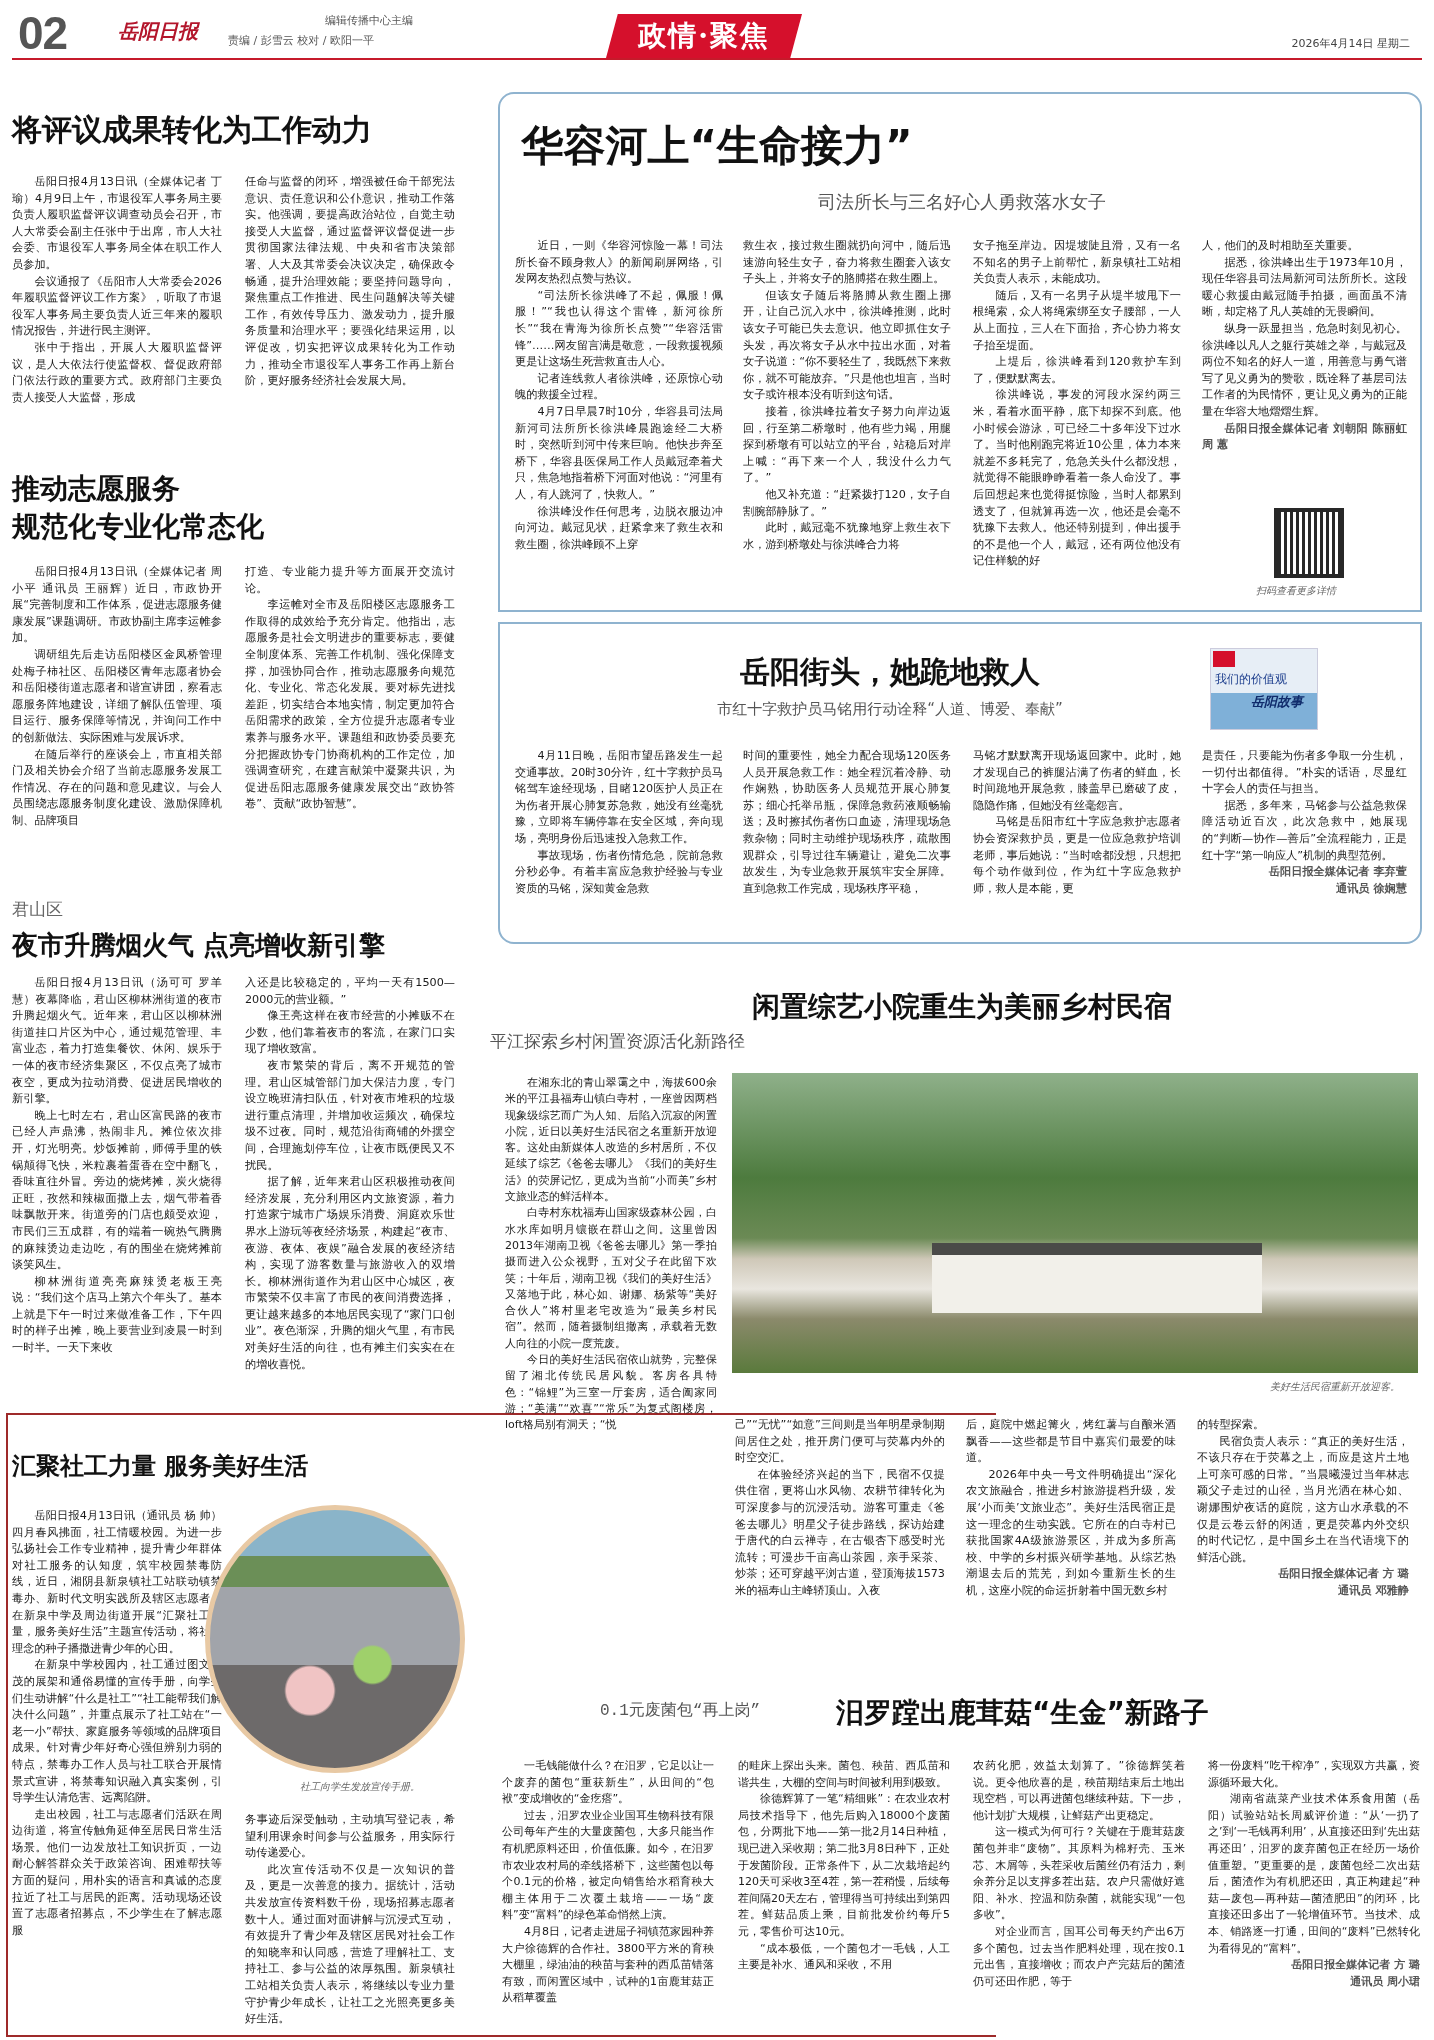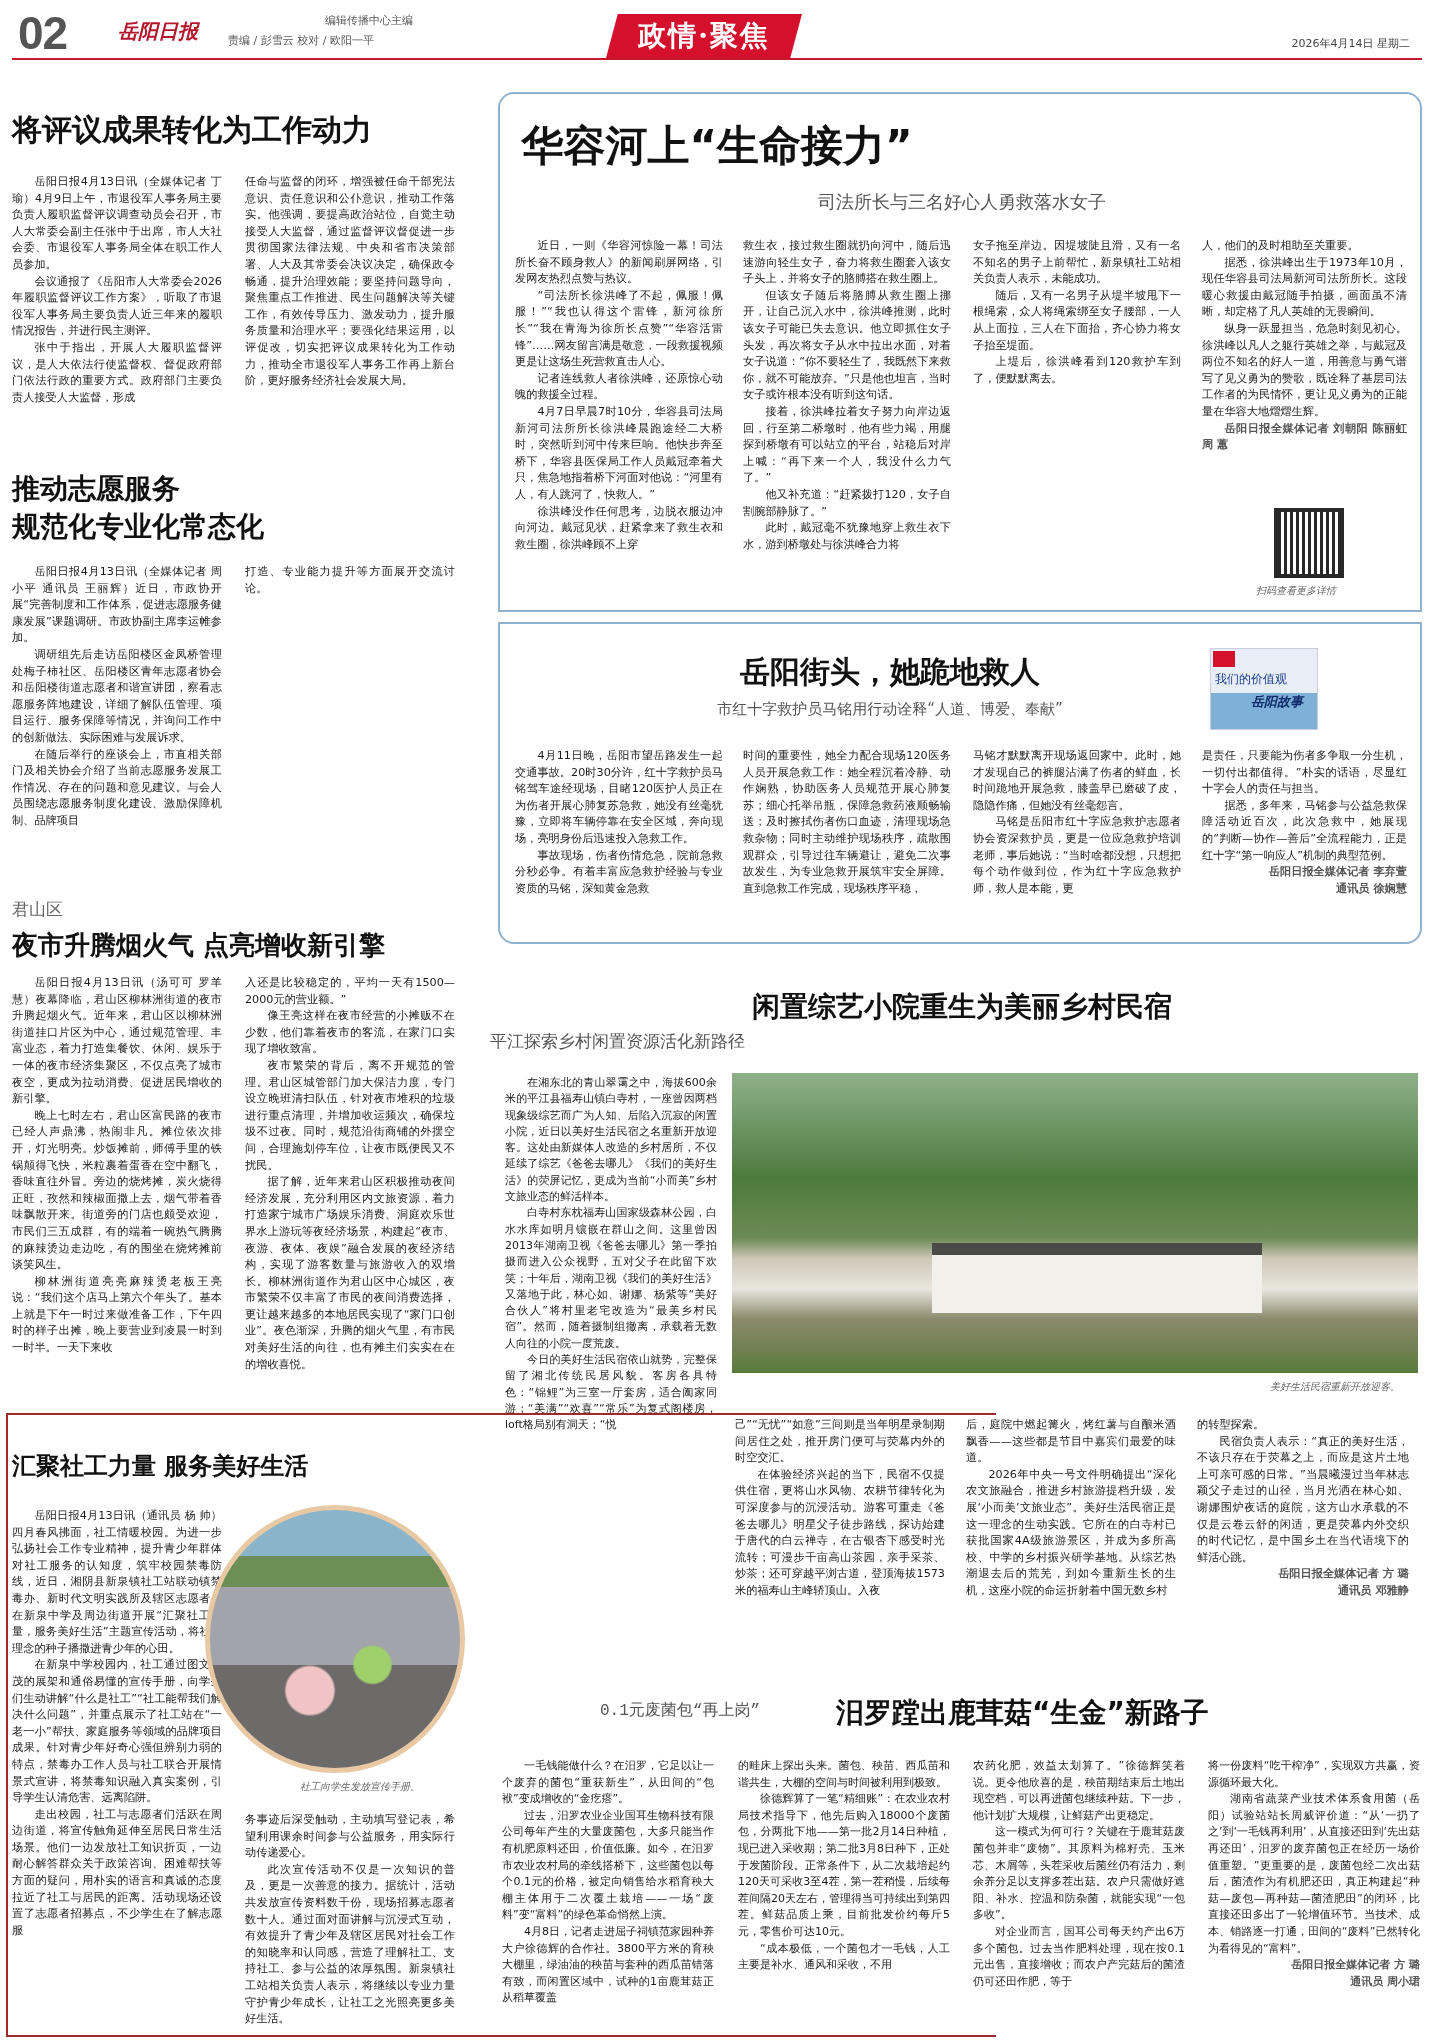--- a/index.html
+++ b/index.html
@@ -60,20 +60,21 @@
   <div>推动志愿服务</div>
   <div>规范化专业化常态化</div>
 </div>
 <div class="body" style="left:12px;top:564px;width:210px">
   <p>岳阳日报4月13日讯（全媒体记者 周小平 通讯员 王丽辉）近日，市政协开展“完善制度和工作体系，促进志愿服务健康发展”课题调研。市政协副主席李运帷参加。</p>
   <p>调研组先后走访岳阳楼区金凤桥管理处梅子柿社区、岳阳楼区青年志愿者协会和岳阳楼街道志愿者和谐宣讲团，察看志愿服务阵地建设，详细了解队伍管理、项目运行、服务保障等情况，并询问工作中的创新做法、实际困难与发展诉求。</p>
   <p>在随后举行的座谈会上，市直相关部门及相关协会介绍了当前志愿服务发展工作情况、存在的问题和意见建议。与会人员围绕志愿服务制度化建设、激励保障机制、品牌项目</p>
 </div>
 <div class="body" style="left:245px;top:564px;width:210px">
   <p style="text-indent:0">打造、专业能力提升等方面展开交流讨论。</p>
+  <p>李运帷对全市及岳阳楼区志愿服务工作取得的成效给予充分肯定。他指出，志愿服务是社会文明进步的重要标志，要健全制度体系、完善工作机制、强化保障支撑，加强协同合作，推动志愿服务向规范化、专业化、常态化发展。要对标先进找差距，切实结合本地实情，制定更加符合岳阳需求的政策，全方位提升志愿者专业素养与服务水平。课题组和政协委员要充分把握政协专门协商机构的工作定位，加强调查研究，在建言献策中凝聚共识，为促进岳阳志愿服务健康发展交出“政协答卷”、贡献“政协智慧”。</p>
 </div>
 
 <div class="sub" style="left:12px;top:898px;font-size:17px;color:#666">君山区</div>
 <div class="h1" style="left:12px;top:928px;font-size:26px">夜市升腾烟火气  点亮增收新引擎</div>
 <div class="body" style="left:12px;top:975px;width:210px">
   <p>岳阳日报4月13日讯（汤可可 罗羊慧）夜幕降临，君山区柳林洲街道的夜市升腾起烟火气。近年来，君山区以柳林洲街道挂口片区为中心，通过规范管理、丰富业态，着力打造集餐饮、休闲、娱乐于一体的夜市经济集聚区，不仅点亮了城市夜空，更成为拉动消费、促进居民增收的新引擎。</p>
   <p>晚上七时左右，君山区富民路的夜市已经人声鼎沸，热闹非凡。摊位依次排开，灯光明亮。炒饭摊前，师傅手里的铁锅颠得飞快，米粒裹着蛋香在空中翻飞，香味直往外冒。旁边的烧烤摊，炭火烧得正旺，孜然和辣椒面撒上去，烟气带着香味飘散开来。街道旁的门店也颇受欢迎，市民们三五成群，有的端着一碗热气腾腾的麻辣烫边走边吃，有的围坐在烧烤摊前谈笑风生。</p>
   <p>柳林洲街道亮亮麻辣烫老板王亮说：“我们这个店马上第六个年头了。基本上就是下午一时过来做准备工作，下午四时的样子出摊，晚上要营业到凌晨一时到一时半。一天下来收</p>
 </div>
 <div class="body" style="left:245px;top:975px;width:210px">
@@ -111,20 +112,21 @@
   <p style="text-indent:0">救生衣，接过救生圈就扔向河中，随后迅速游向轻生女子，奋力将救生圈套入该女子头上，并将女子的胳膊搭在救生圈上。</p>
   <p>但该女子随后将胳膊从救生圈上挪开，让自己沉入水中，徐洪峰推测，此时该女子可能已失去意识。他立即抓住女子头发，再次将女子从水中拉出水面，对着女子说道：“你不要轻生了，我既然下来救你，就不可能放弃。”只是他也坦言，当时女子或许根本没有听到这句话。</p>
   <p>接着，徐洪峰拉着女子努力向岸边返回，行至第二桥墩时，他有些力竭，用腿探到桥墩有可以站立的平台，站稳后对岸上喊：“再下来一个人，我没什么力气了。”</p>
   <p>他又补充道：“赶紧拨打120，女子自割腕部静脉了。”</p>
   <p>此时，戴冠毫不犹豫地穿上救生衣下水，游到桥墩处与徐洪峰合力将</p>
 </div>
 <div class="body" style="left:973px;top:238px;width:208px">
   <p style="text-indent:0">女子拖至岸边。因堤坡陡且滑，又有一名不知名的男子上前帮忙，新泉镇社工站相关负责人表示，未能成功。</p>
   <p>随后，又有一名男子从堤半坡甩下一根绳索，众人将绳索绑至女子腰部，一人从上面拉，三人在下面抬，齐心协力将女子抬至堤面。</p>
   <p>上堤后，徐洪峰看到120救护车到了，便默默离去。</p>
+  <p>徐洪峰说，事发的河段水深约两三米，看着水面平静，底下却探不到底。他小时候会游泳，可已经二十多年没下过水了。当时他刚跑完将近10公里，体力本来就差不多耗完了，危急关头什么都没想，就觉得不能眼睁睁看着一条人命没了。事后回想起来也觉得挺惊险，当时人都累到透支了，但就算再选一次，他还是会毫不犹豫下去救人。他还特别提到，伸出援手的不是他一个人，戴冠，还有两位他没有记住样貌的好</p>
 </div>
 <div class="body" style="left:1202px;top:238px;width:205px">
   <p style="text-indent:0">人，他们的及时相助至关重要。</p>
   <p>据悉，徐洪峰出生于1973年10月，现任华容县司法局新河司法所所长。这段暖心救援由戴冠随手拍摄，画面虽不清晰，却定格了凡人英雄的无畏瞬间。</p>
   <p>纵身一跃显担当，危急时刻见初心。徐洪峰以凡人之躯行英雄之举，与戴冠及两位不知名的好人一道，用善意与勇气谱写了见义勇为的赞歌，既诠释了基层司法工作者的为民情怀，更让见义勇为的正能量在华容大地熠熠生辉。</p>
   <p class="by">岳阳日报全媒体记者 刘朝阳 陈丽虹 周 蕙</p>
 </div>
 <div class="qr"></div>
 <div class="qrcap">扫码查看更多详情</div>
 

